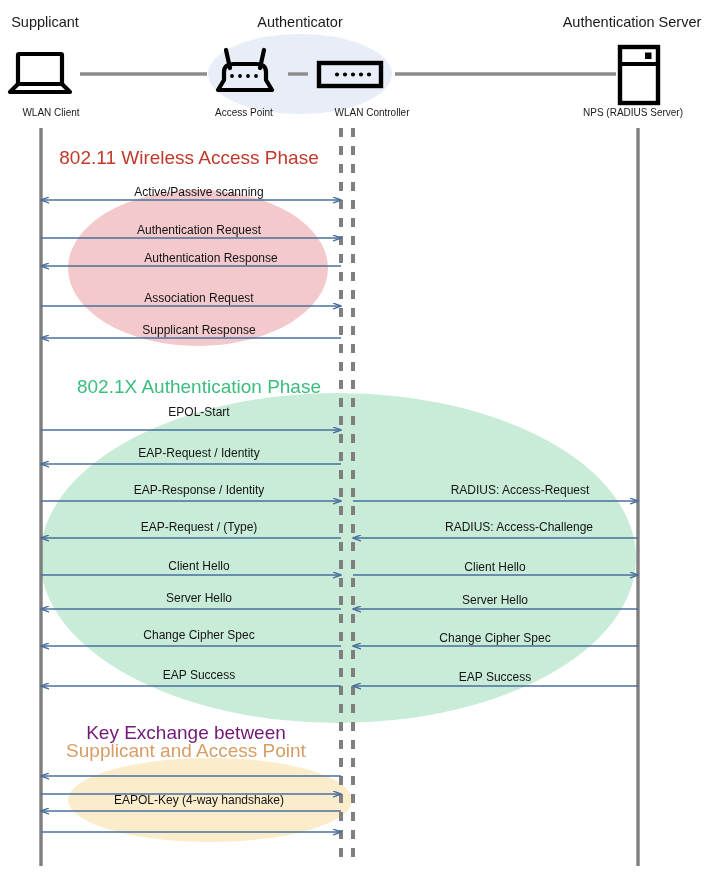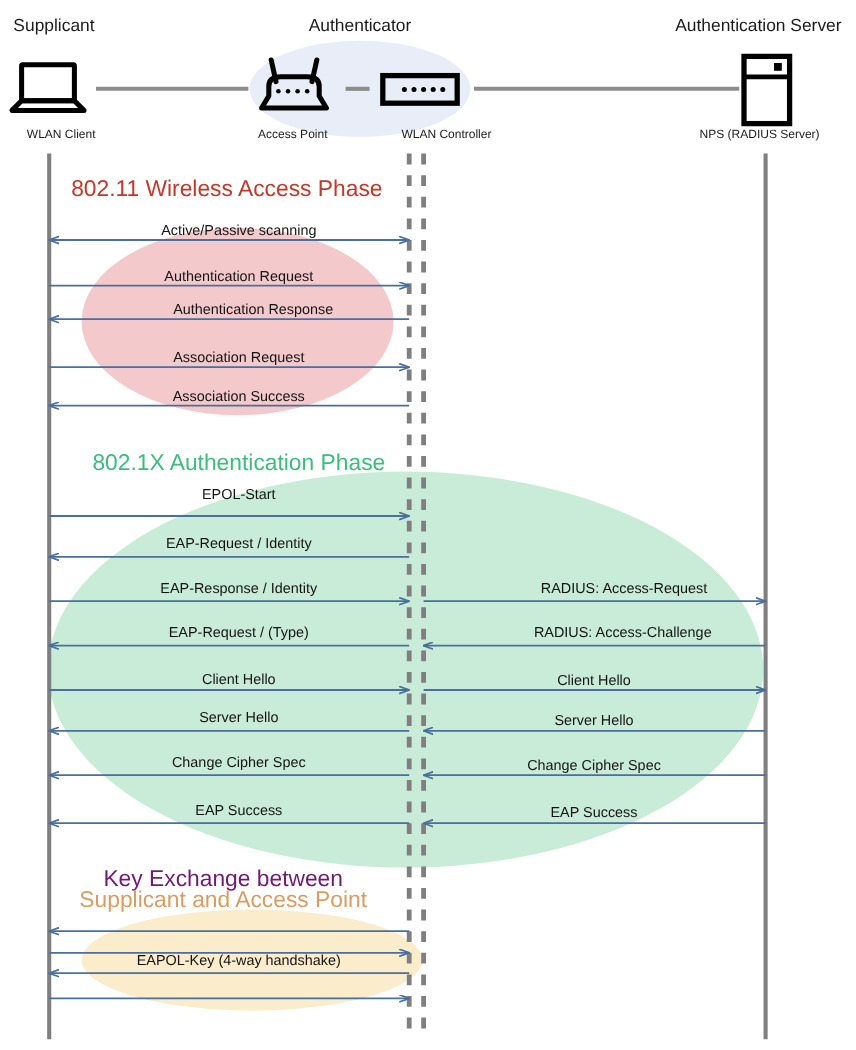--- a/index.html
+++ b/index.html
@@ -157,21 +157,21 @@
     <div class="tx phase-label ctr" style="left:199px; top:376px; color:#3bbd7e;">802.1X Authentication Phase</div>
     <div class="tx phase-label ctr" style="left:186px; top:722px; color:#701a75;">Key Exchange between</div>
     <div class="tx phase-label ctr" style="left:186px; top:740px; color:#d99c62;">Supplicant and Access Point</div>
   </div>
 
   <div id="labels-left">
       <div class="tx msg ctr" style="left: 199px; top: 186px;">Active/Passive scanning</div>
       <div class="tx msg ctr" style="left: 199px; top: 224px;">Authentication Request</div>
       <div class="tx msg ctr" style="left: 199px; top: 252px; margin-left: 12px;">Authentication Response</div>
       <div class="tx msg ctr" style="left: 199px; top: 292px;">Association Request</div>
-      <div class="tx msg ctr" style="left: 199px; top: 324px;">Association Success</div>
+      <div class="tx msg ctr" style="left: 199px; top: 324px;">Supplicant Response</div>
       <div class="tx msg ctr" style="left: 199px; top: 406px;">EPOL-Start</div>
       <div class="tx msg ctr" style="left: 199px; top: 447px;">EAP-Request / Identity</div>
       <div class="tx msg ctr" style="left: 199px; top: 484px;">EAP-Response / Identity</div>
       <div class="tx msg ctr" style="left: 199px; top: 521px;">EAP-Request / (Type)</div>
       <div class="tx msg ctr" style="left: 199px; top: 560px;">Client Hello</div>
       <div class="tx msg ctr" style="left: 199px; top: 592px;">Server Hello</div>
       <div class="tx msg ctr" style="left: 199px; top: 629px;">Change Cipher Spec</div>
       <div class="tx msg ctr" style="left: 199px; top: 669px;">EAP Success</div>
       <div class="tx msg ctr" style="left: 199px; top: 794px;">EAPOL-Key (4-way handshake)</div>
     </div>

